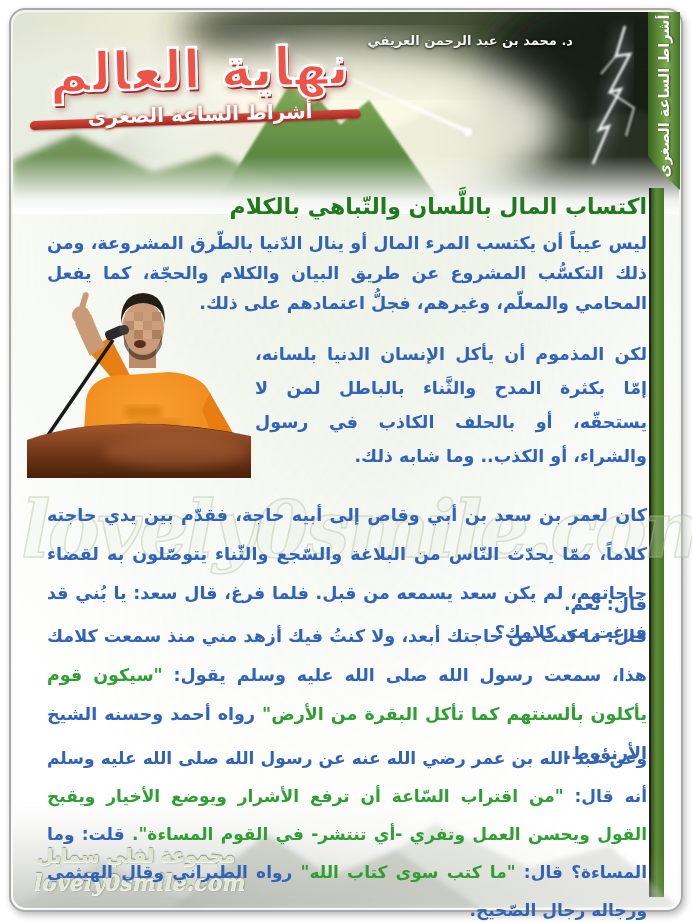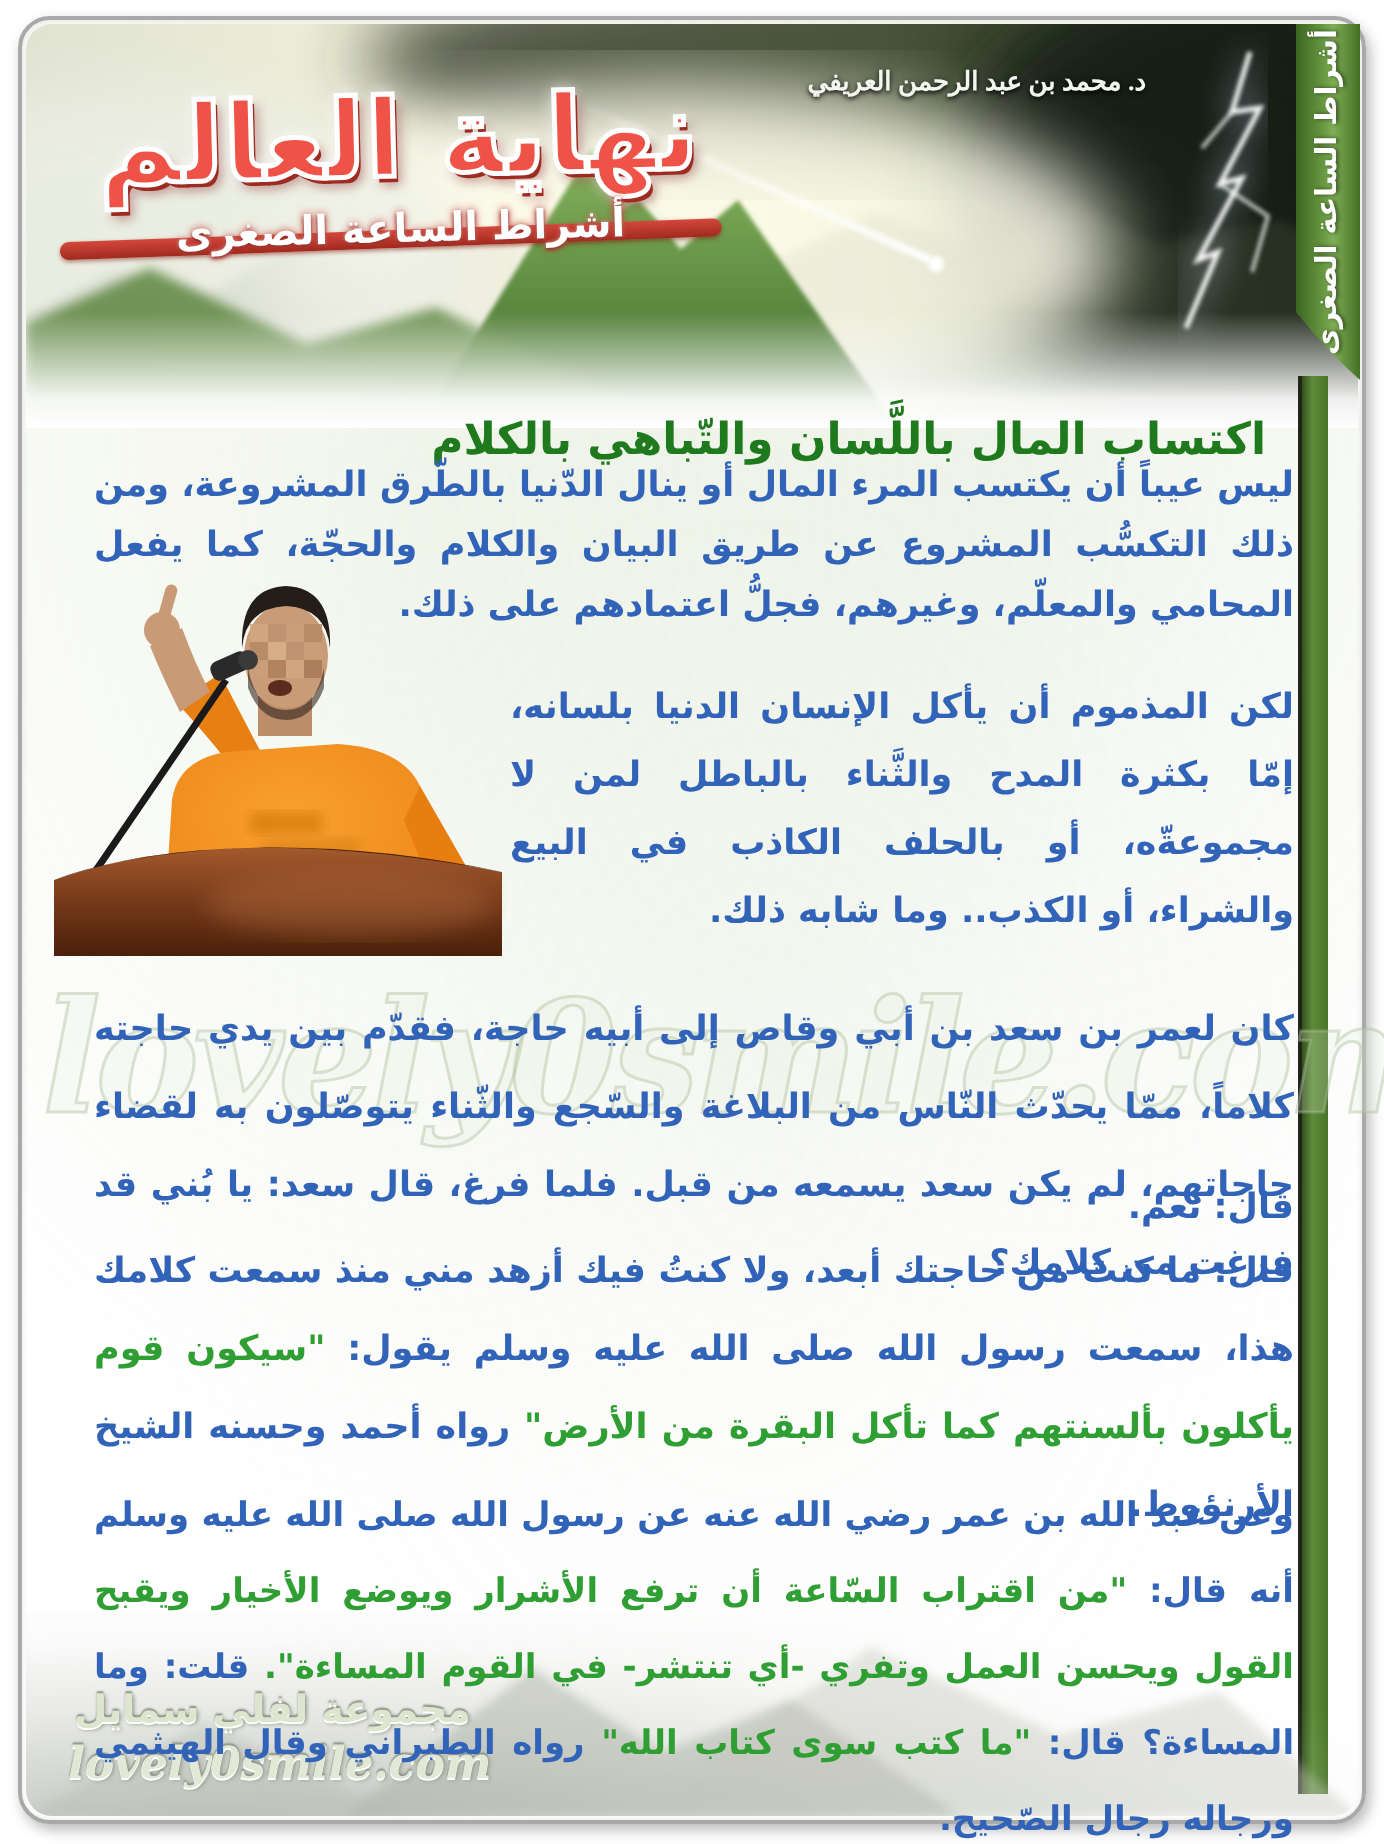--- a/index.html
+++ b/index.html
@@ -24,34 +24,34 @@
   .main-title{font-size:54px;font-weight:bold;line-height:1.05;color:#ef5348;
       -webkit-text-stroke:2.5px #ffffff;
       text-shadow:2px 3px 0 #9e2b22,0 0 8px rgba(255,255,255,.9),3px 4px 6px rgba(120,20,15,.55);}
   .subtitle-wrap{position:relative;margin-top:3px;height:28px;}
   .subtitle-bar{position:absolute;left:-18px;right:-8px;top:13px;height:9px;border-radius:5px;
       background:linear-gradient(#d4473c,#a02a1f);transform:rotate(-.6deg);
       box-shadow:0 1px 2px rgba(120,20,10,.5);}
   .subtitle{position:relative;z-index:1;color:#fff;font-size:20px;font-weight:bold;
       text-shadow:0 1px 2px #8f2018,0 0 4px #c03a2e,0 0 2px #fff;}
   .author{position:absolute;top:21px;right:106px;direction:rtl;color:#f3f6ee;font-size:13px;
-      font-weight:bold;text-shadow:0 1px 2px rgba(0,0,0,.75),0 0 4px rgba(0,0,0,.4);z-index:4;font-family:Liberation Serif, serif;}
+      font-weight:bold;text-shadow:0 1px 2px rgba(0,0,0,.75),0 0 4px rgba(0,0,0,.4);z-index:4;}
   
   .ribbon{position:absolute;top:2px;right:1px;width:32px;height:178px;z-index:6;
       background:linear-gradient(90deg,#3c6420,#679841 42%,#7fae55 58%,#447026);
       clip-path:path("M0 0 H32 V178 Q15 163 0 144 Z");
       box-shadow:-2px 2px 4px rgba(0,0,0,.35);}
   .ribbon-text{position:absolute;width:170px;height:32px;left:-69px;top:68px;
       transform:rotate(-90deg);direction:rtl;text-align:center;line-height:32px;
       color:#fff;font-size:14.5px;font-weight:bold;text-shadow:0 1px 2px rgba(0,0,0,.55);}
   .side-strip{position:absolute;right:17px;top:178px;bottom:13px;width:13px;z-index:1;
       background:linear-gradient(90deg,#33511c,#5d8c38 40%,#4a7429);
       border-left:2px solid #20241a;}
   
-  .heading{position:absolute;right:34px;top:184px;margin:14px;z-index:3;direction:rtl;
+  .heading{position:absolute;right:34px;top:184px;margin:0;z-index:3;direction:rtl;
       color:#1e7a1d;font-size:22px;font-weight:bold;letter-spacing:-.2px;}
   .para{position:absolute;z-index:3;direction:rtl;text-align:justify;font-weight:bold;
       color:#3163b8;font-size:17.5px;}
   .seg-blue{color:#3163b8;}
   .seg-green{color:#2f9e33;}
   .p1{top:218px;right:34px;left:36px;line-height:30px;}
   .p2{top:327px;right:34px;left:244px;line-height:34px;}
   .p3{top:486px;right:34px;left:36px;line-height:39px;}
   .p3b{top:579px;right:34px;left:36px;line-height:30px;text-align:right;}
   .p4{top:607px;right:34px;left:36px;line-height:39px;}
@@ -226,21 +226,21 @@
         </g>
 
         <g>
           <path d="M2,152 Q85,122 226,148 L226,190 L2,190 Z" fill="url(#gPod)"></path>
           <path d="M2,152 Q85,122 226,148 Q150,132 80,137 Q30,141 2,152 Z" fill="#3a1b09" opacity=".9"></path>
           <ellipse cx="150" cy="164" rx="72" ry="16" fill="#cd8350" opacity=".3" filter="url(#pb6)"></ellipse>
         </g>
       </svg>
     </div>
 
-    <div class="para p2"><span class="seg-blue">لكن المذموم أن يأكل الإنسان الدنيا بلسانه، إمّا بكثرة المدح والثَّناء بالباطل لمن لا مجموعةّه، أو بالحلف الكاذب في البيع والشراء، أو الكذب.. وما شابه ذلك.</span></div>
+    <div class="para p2"><span class="seg-blue">لكن المذموم أن يأكل الإنسان الدنيا بلسانه، إمّا بكثرة المدح والثَّناء بالباطل لمن لا يستحقّه، أو بالحلف الكاذب في رسول والشراء، أو الكذب.. وما شابه ذلك.</span></div>
 
     <div class="watermark-center">lovely0smile.com</div>
 
     <div class="para p3"><span class="seg-blue">كان لعمر بن سعد بن أبي وقاص إلى أبيه حاجة، فقدّم بين يدي حاجته كلاماً، ممّا يحدّث النّاس من البلاغة والسّجع والثّناء يتوصّلون به لقضاء حاجاتهم، لم يكن سعد يسمعه من قبل. فلما فرغ، قال سعد: يا بُني قد فرغت من كلامك؟</span></div>
     <div class="para p4"><span class="seg-blue">قال: ما كنتَ من حاجتك أبعد، ولا كنتُ فيك أزهد مني منذ سمعت كلامك هذا، سمعت رسول الله صلى الله عليه وسلم يقول: </span><span class="seg-green">"سيكون قوم يأكلون بألسنتهم كما تأكل البقرة من الأرض"</span><span class="seg-blue"> رواه أحمد وحسنه الشيخ الأرنؤوط.</span></div>
     <div class="para p3b"><span class="seg-blue">قال: نعم.</span></div>
     <div class="para p5"><span class="seg-blue">وعن عبد الله بن عمر رضي الله عنه عن رسول الله صلى الله عليه وسلم أنه قال: </span><span class="seg-green">"من اقتراب السّاعة أن ترفع الأشرار ويوضع الأخيار ويقبح القول ويحسن العمل وتفري -أي تنتشر- في القوم المساءة".</span><span class="seg-blue"> قلت: وما المساءة؟ قال: </span><span class="seg-green">"ما كتب سوى كتاب الله"</span><span class="seg-blue"> رواه الطبراني وقال الهيثمي ورجاله رجال الصّحيح.</span></div>
 
     <div class="footer-art">
       <svg viewBox="0 0 670 102" preserveAspectRatio="none">

